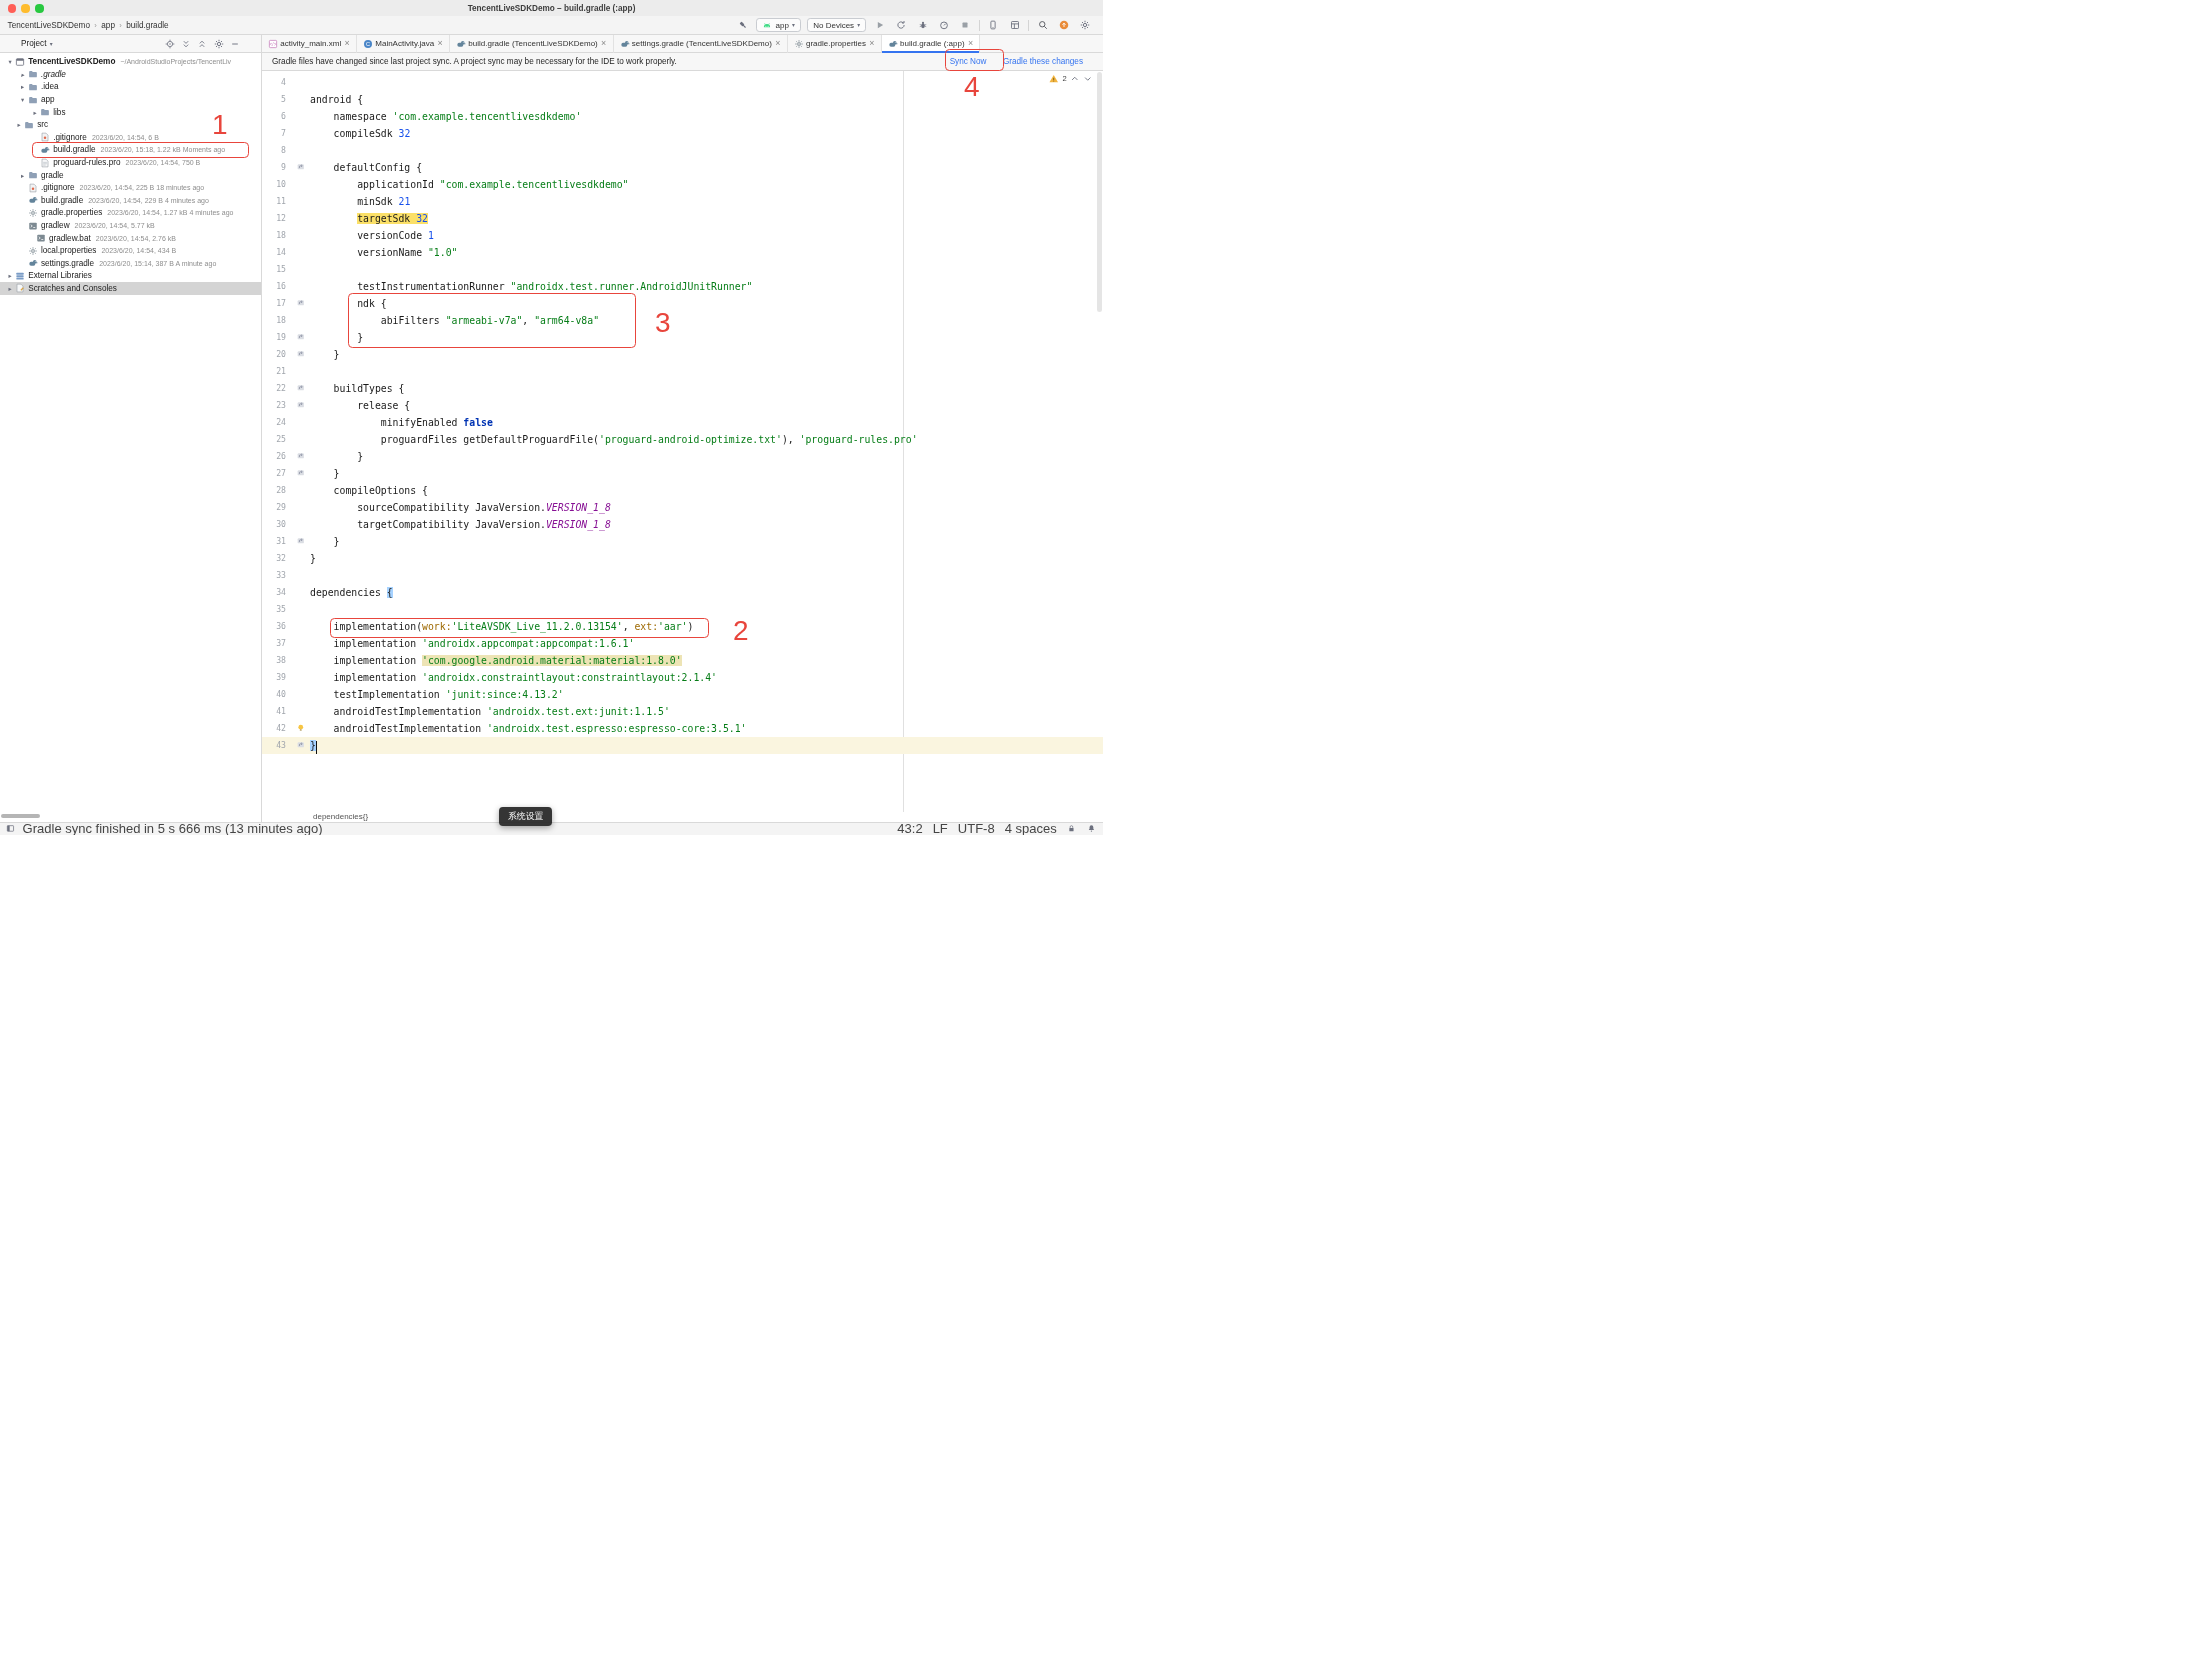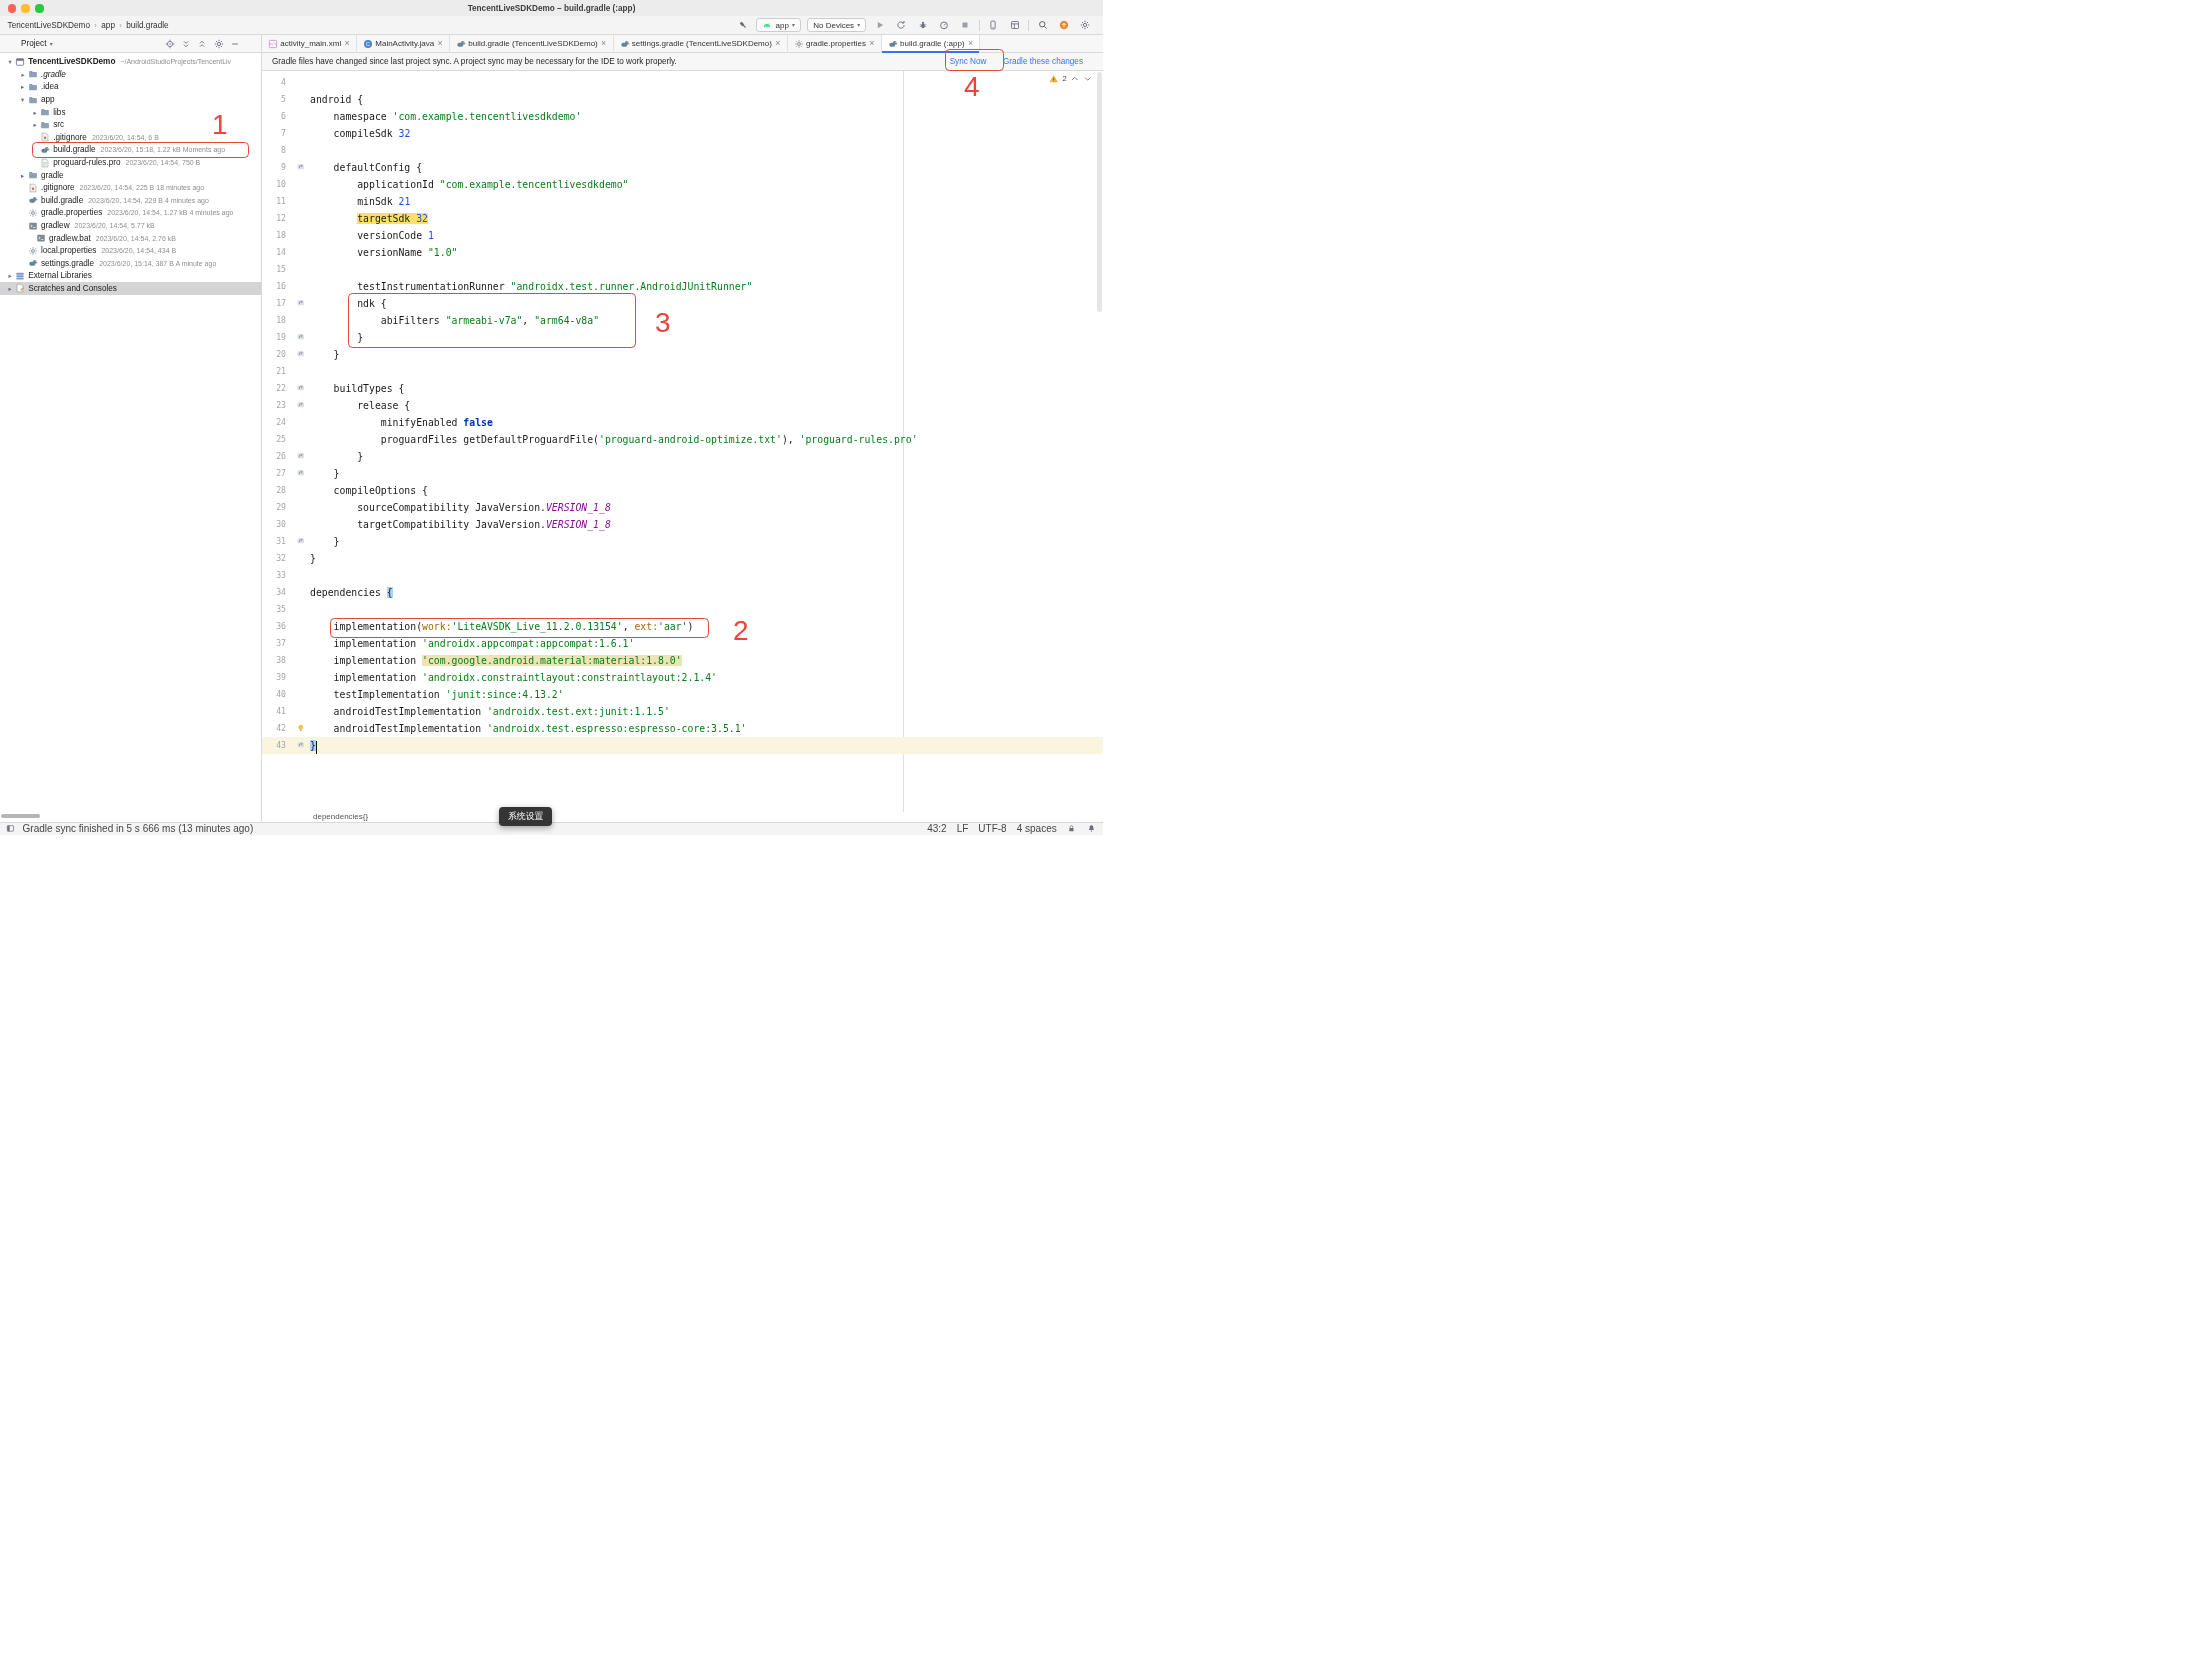--- a/index.html
+++ b/index.html
@@ -65,21 +65,21 @@
   .tk-hy{background:#fbe068}
   .tk-ht{background:#ede4b5}
   .tk-sb{background:#a6d2ff}
   .guide{position:absolute;left:641px;top:0;bottom:10px;width:0.6px;background:#e0e0e0}
   .caret-bar{position:absolute;left:54px;top:670px;width:1.3px;height:12.6px;background:#111}
   .inspections{position:absolute;top:2.5px;right:10px;display:flex;align-items:center;gap:3.2px;font-size:7.6px;color:#444}
   .inspections .icon svg{width:9.5px;height:9.5px}
   .editor-scrollbar{position:absolute;right:1.3px;top:1.3px;width:5px;height:240px;background:rgba(0,0,0,.10);border-radius:2.5px}
   .editor-breadcrumbs{position:absolute;left:0;right:0;bottom:0;height:10px;font-size:8px;color:#555;padding-left:51px;background:#fff;line-height:10px}
   
-  .statusbar{position:absolute;left:0;right:0;bottom:0;height:13.3px;background:#f4f4f4;border-top:0.6px solid #d9d9d9;display:flex;align-items:center;padding:0 6.3px;font-size:10px;color:#454545;gap:6.3px}
+  .statusbar{position:absolute;left:0;right:0;bottom:0;height:13.3px;background:#f4f4f4;border-top:0.6px solid #d9d9d9;display:flex;align-items:center;padding:0 6.3px;font-size:13px;color:#454545;gap:6.3px}
   .statusbar .icon svg{width:8.9px;height:8.9px}
   .sb-right{margin-left:auto;display:flex;align-items:center;gap:10px}
   
   .ime{position:absolute;left:499px;top:807px;background:rgba(42,42,42,.95);color:#fff;font-size:8.9px;padding:3.2px 8.9px;border-radius:3.8px;box-shadow:0 1.9px 6.3px rgba(0,0,0,.35);z-index:40;font-family:"Liberation Sans",sans-serif}
   
   .ann-box{position:absolute;border:1.6px solid #e8453c;border-radius:4.4px;z-index:30;pointer-events:none}
   .box1{left:32px;top:142px;width:217px;height:16.4px}
   .box2{left:330px;top:618px;width:379px;height:19.6px}
   .box3{left:348px;top:293px;width:288px;height:55px}
   .box4{left:945px;top:49px;width:59px;height:21.5px}
@@ -426,21 +426,21 @@
       </div>
       <div class="tree-row" style="padding-left: 30px;">
         <span class="chev">▸</span>
         <span class="icon">
           <svg viewBox="0 0 16 16">
             <path d="M1.8 4.6 a1.4 1.4 0 0 1 1.4 -1.4 h3 l1.5 1.7 h5.1 a1.4 1.4 0 0 1 1.4 1.4 v5.6 a1.4 1.4 0 0 1 -1.4 1.4 h-9.6 a1.4 1.4 0 0 1 -1.4 -1.4 z" fill="#8FA0B6"></path>
           </svg>
         </span>
         <span class="tree-label">libs</span>
       </div>
-      <div class="tree-row" style="padding-left: 30px;">
+      <div class="tree-row" style="padding-left: 14px;">
         <span class="chev">▸</span>
         <span class="icon">
           <svg viewBox="0 0 16 16">
             <path d="M1.8 4.6 a1.4 1.4 0 0 1 1.4 -1.4 h3 l1.5 1.7 h5.1 a1.4 1.4 0 0 1 1.4 1.4 v5.6 a1.4 1.4 0 0 1 -1.4 1.4 h-9.6 a1.4 1.4 0 0 1 -1.4 -1.4 z" fill="#8FA0B6"></path>
           </svg>
         </span>
         <span class="tree-label">src</span>
       </div>
       <div class="tree-row" style="padding-left: 30px;">
         <span class="chev"></span>

